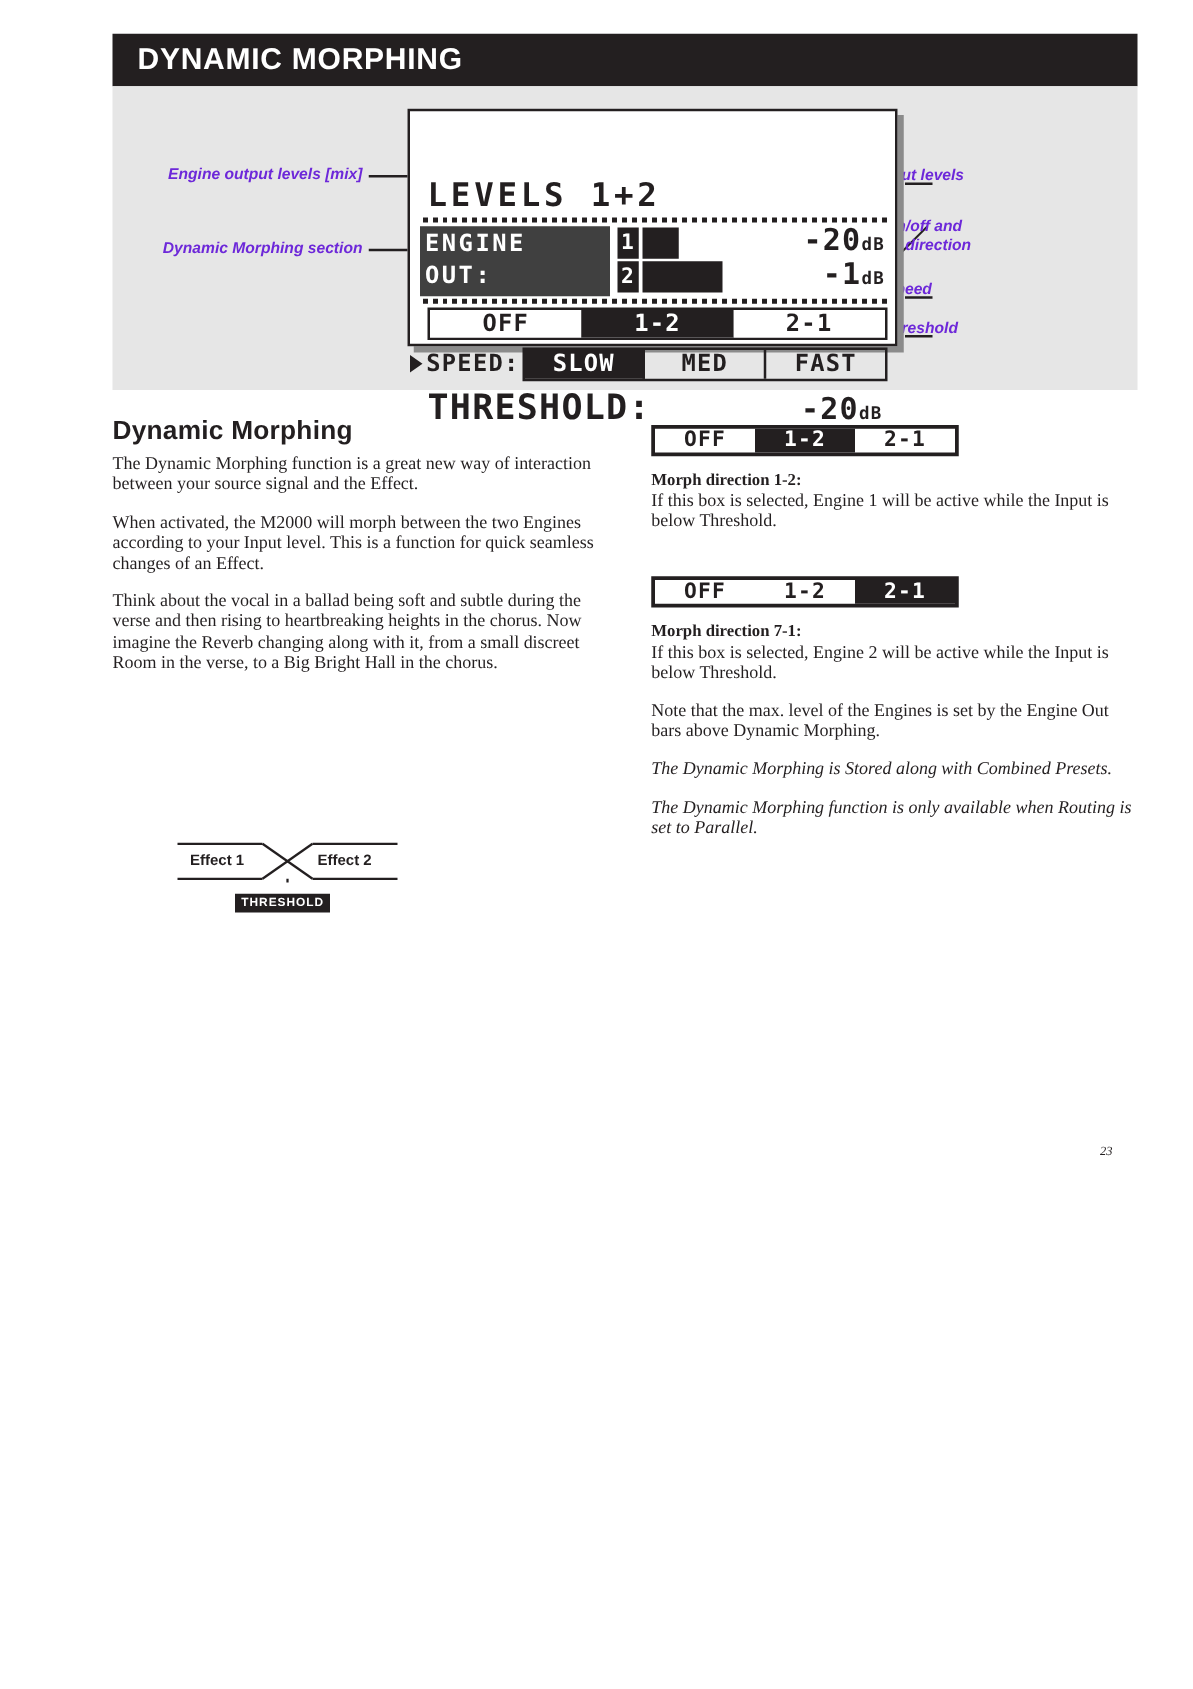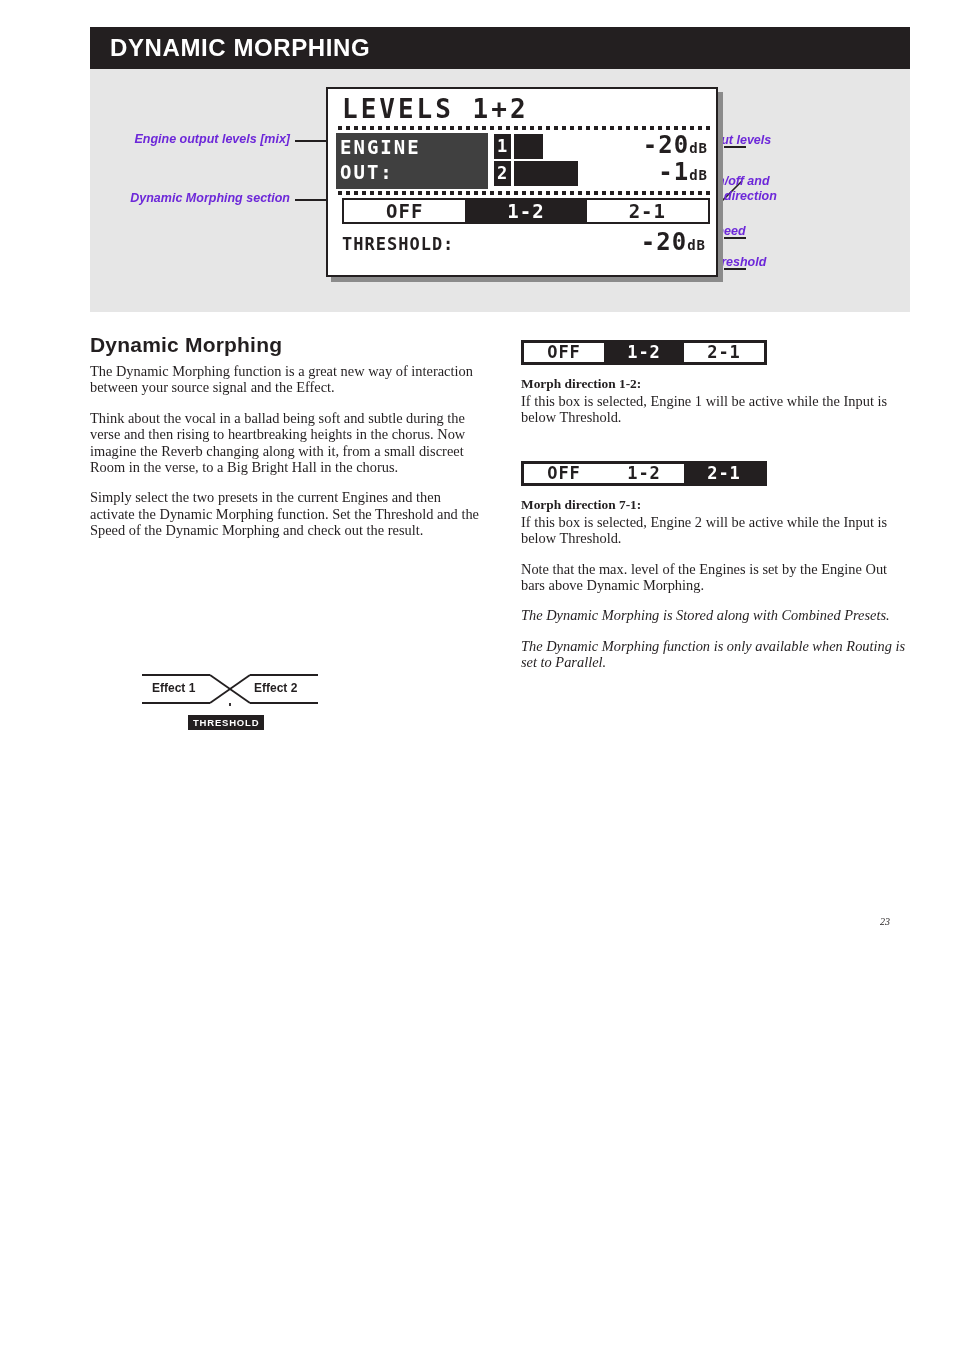--- a/index.html
+++ b/index.html
@@ -70,20 +70,21 @@
     font-family:"DejaVu Sans Mono", monospace;
     font-weight:bold;
     color:#231f20;
     letter-spacing:1px;
   }
   .lcd-title{
     font-size:26px;
     line-height:30px;
     letter-spacing:3px;
     padding-left:6px;
+    margin-top:48px;
   }
   .dotted-rule{
     height:4px;
     margin:2px 0 3px 2px;
     background-image:repeating-linear-gradient(to right,#231f20 0 4px, transparent 4px 8px);
   }
   .lcd-row{ display:flex; }
 
   .blk{
     background:#404040;
@@ -143,21 +144,21 @@
     display:flex; flex:1; border:2px solid #231f20; height:27px;
   }
   .speed-seg{
     flex:1; text-align:center; font-size:19px; line-height:23px;
     border-right:2px solid #231f20;
   }
   .speed-seg:last-child{ border-right:none; }
   .speed-seg.on{ background:#231f20; color:#ffffff; }
 
   .thr-row{ display:flex; align-items:baseline; margin-top:4px; }
-  .thr-word{ font-size:17px; letter-spacing:1px; }
+  .thr-word{ font-size:28px; letter-spacing:1px; }
   .thr-val{ flex:1; text-align:right; font-size:24px; padding-right:4px;}
   .thr-val .unit{ font-size:14px; }
 
   
   .col-left{ position:absolute; left:90px; top:333px; width:396px; }
   .col-right{ position:absolute; left:521px; top:333px; width:390px; }
 
   h2.section-title{
     font-family:"Liberation Sans", sans-serif;
     font-weight:bold; font-size:21px; margin:0 0 6px 0; letter-spacing:0.2px;
@@ -274,35 +275,44 @@
 
   <div class="lcd-row">
     <div class="dm-col">
 
       <div class="seg-group">
         <div class="seg">OFF</div>
         <div class="seg on">1-2</div>
         <div class="seg">2-1</div>
       </div>
 
+      <div class="speed-row">
+        <div class="arrow-tri"></div>
+        <div class="speed-word">SPEED:</div>
+        <div class="speed-seg-group">
+          <div class="speed-seg on">SLOW</div>
+          <div class="speed-seg">MED</div>
+          <div class="speed-seg">FAST</div>
+        </div>
+      </div>
 
       <div class="thr-row">
         <div class="thr-word">THRESHOLD:</div>
         <div class="thr-val"><span>-20</span><span class="unit">dB</span></div>
       </div>
 
     </div>
   </div>
 </div>
 
 <div class="col-left">
   <h2 class="section-title">Dynamic Morphing</h2>
   <p class="body">The Dynamic Morphing function is a great new way of interaction between your source signal and the Effect.</p>
+  <p class="body">When activated, the M2000 will morph between the two Engines according to your Input level. This is a function for quick seamless changes of an Effect.</p>
   <p class="body">Think about the vocal in a ballad being soft and subtle during the verse and then rising to heartbreaking heights in the chorus. Now imagine the Reverb changing along with it, from a small discreet Room in the verse, to a Big Bright Hall in the chorus.</p>
-  <p class="body">Simply select the two presets in the current Engines and then activate the Dynamic Morphing function. Set the Threshold and the Speed of the Dynamic Morphing and check out the result.</p>
 </div>
 
 <div class="xdiagram">
   <svg width="180" height="34" style="position:absolute;left:0;top:0;">
     <line x1="2" y1="3" x2="70" y2="3" stroke="#231f20" stroke-width="1.8"></line>
     <line x1="110" y1="3" x2="178" y2="3" stroke="#231f20" stroke-width="1.8"></line>
     <line x1="2" y1="31" x2="70" y2="31" stroke="#231f20" stroke-width="1.8"></line>
     <line x1="110" y1="31" x2="178" y2="31" stroke="#231f20" stroke-width="1.8"></line>
     <line x1="70" y1="3" x2="110" y2="31" stroke="#231f20" stroke-width="1.8"></line>
     <line x1="70" y1="31" x2="110" y2="3" stroke="#231f20" stroke-width="1.8"></line>

